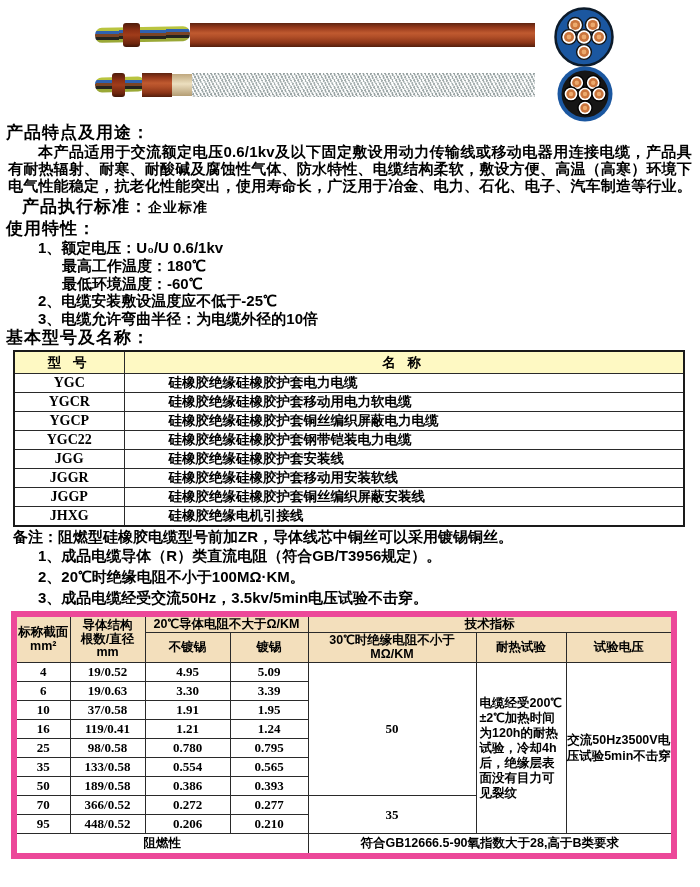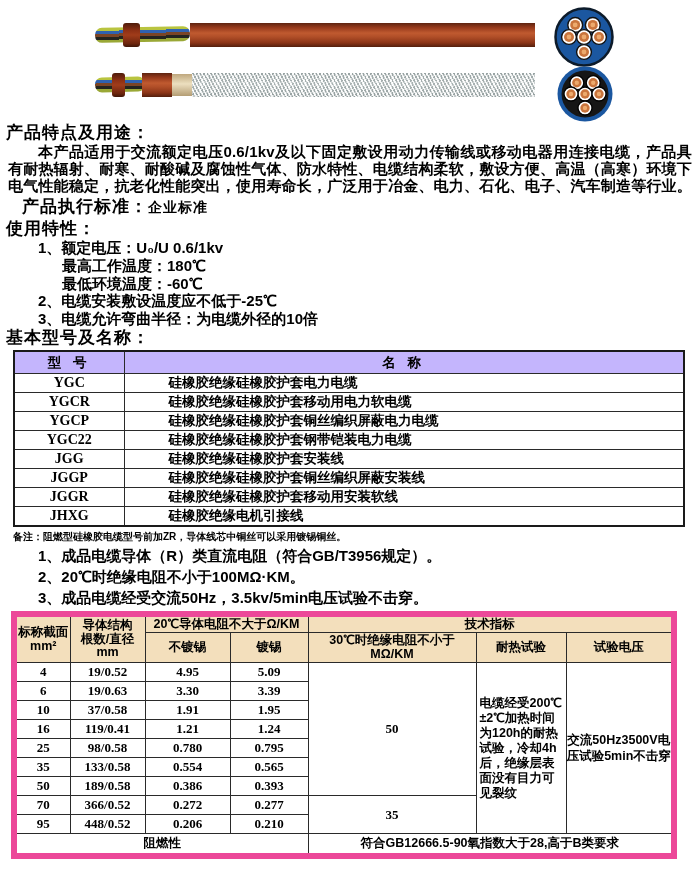--- a/index.html
+++ b/index.html
@@ -35,28 +35,28 @@
   .para { font-size:15px; line-height:16.8px; margin:1px 8px 2px 8px;
     text-indent:2em; text-align:justify; letter-spacing:0.2px; }
   .std-line { margin-left:22px; line-height:22px; }
   .std-line .t { font-size:17px; letter-spacing:1px; }
   .std-line .v { font-size:14px; letter-spacing:1px; }
   .ulist { font-size:15px; }
   .ulist .lv1 { margin-left:38px; line-height:17.6px; }
   .ulist .lv2 { margin-left:62px; line-height:17.6px; }
   .tlist { font-size:15px; }
   .tlist div { margin-left:38px; line-height:21px; }
-  .remark { font-size:10px; margin:2px 0 1px 13px; line-height:15px; }
+  .remark { font-size:15px; margin:2px 0 1px 13px; line-height:15px; }
 
   
   table { border-collapse:collapse; table-layout:fixed; }
   th,td { border:1px solid #2a2a2a; }
   .models { width:672px; margin:2px 0 0 13px; font-size:13.5px;
     border:2px solid #1a1a1a; }
-  .models th { background:#c4b5fd; height:22px; letter-spacing:4px; }
+  .models th { background:#fef9c3; height:22px; letter-spacing:4px; }
   .models td { height:19px; }
   .models td.code { text-align:center; font-family:"Liberation Serif", serif; font-size:14px; }
   .models td.name { padding-left:44px; }
 
   .spec { width:666px; margin:3px 0 0 11px; font-size:12.5px;
     border:6px solid #ec4899; }
   .spec th { background:#f3dfbc; white-space:pre-line; line-height:13.5px;
     font-weight:700; padding:1px 0; }
   .spec td { text-align:center; height:19px; font-family:"Liberation Serif", serif;
     font-size:13px; }
@@ -200,26 +200,26 @@
         </tr>
     <tr>
           <td class="code">YGC22</td>
           <td class="name">硅橡胶绝缘硅橡胶护套钢带铠装电力电缆</td>
         </tr>
     <tr>
           <td class="code">JGG</td>
           <td class="name">硅橡胶绝缘硅橡胶护套安装线</td>
         </tr>
     <tr>
+          <td class="code">JGGR</td>
+          <td class="name">硅橡胶绝缘硅橡胶护套移动用安装软线</td>
+        </tr>
+    <tr>
           <td class="code">JGGP</td>
           <td class="name">硅橡胶绝缘硅橡胶护套铜丝编织屏蔽安装线</td>
-        </tr>
-    <tr>
-          <td class="code">JGGR</td>
-          <td class="name">硅橡胶绝缘硅橡胶护套移动用安装软线</td>
         </tr>
     <tr>
           <td class="code">JHXG</td>
           <td class="name">硅橡胶绝缘电机引接线</td>
         </tr>
   </tbody>
     </table>
   <div class="remark">备注：阻燃型硅橡胶电缆型号前加ZR，导体线芯中铜丝可以采用镀锡铜丝。</div>
 
   <div class="tlist">

